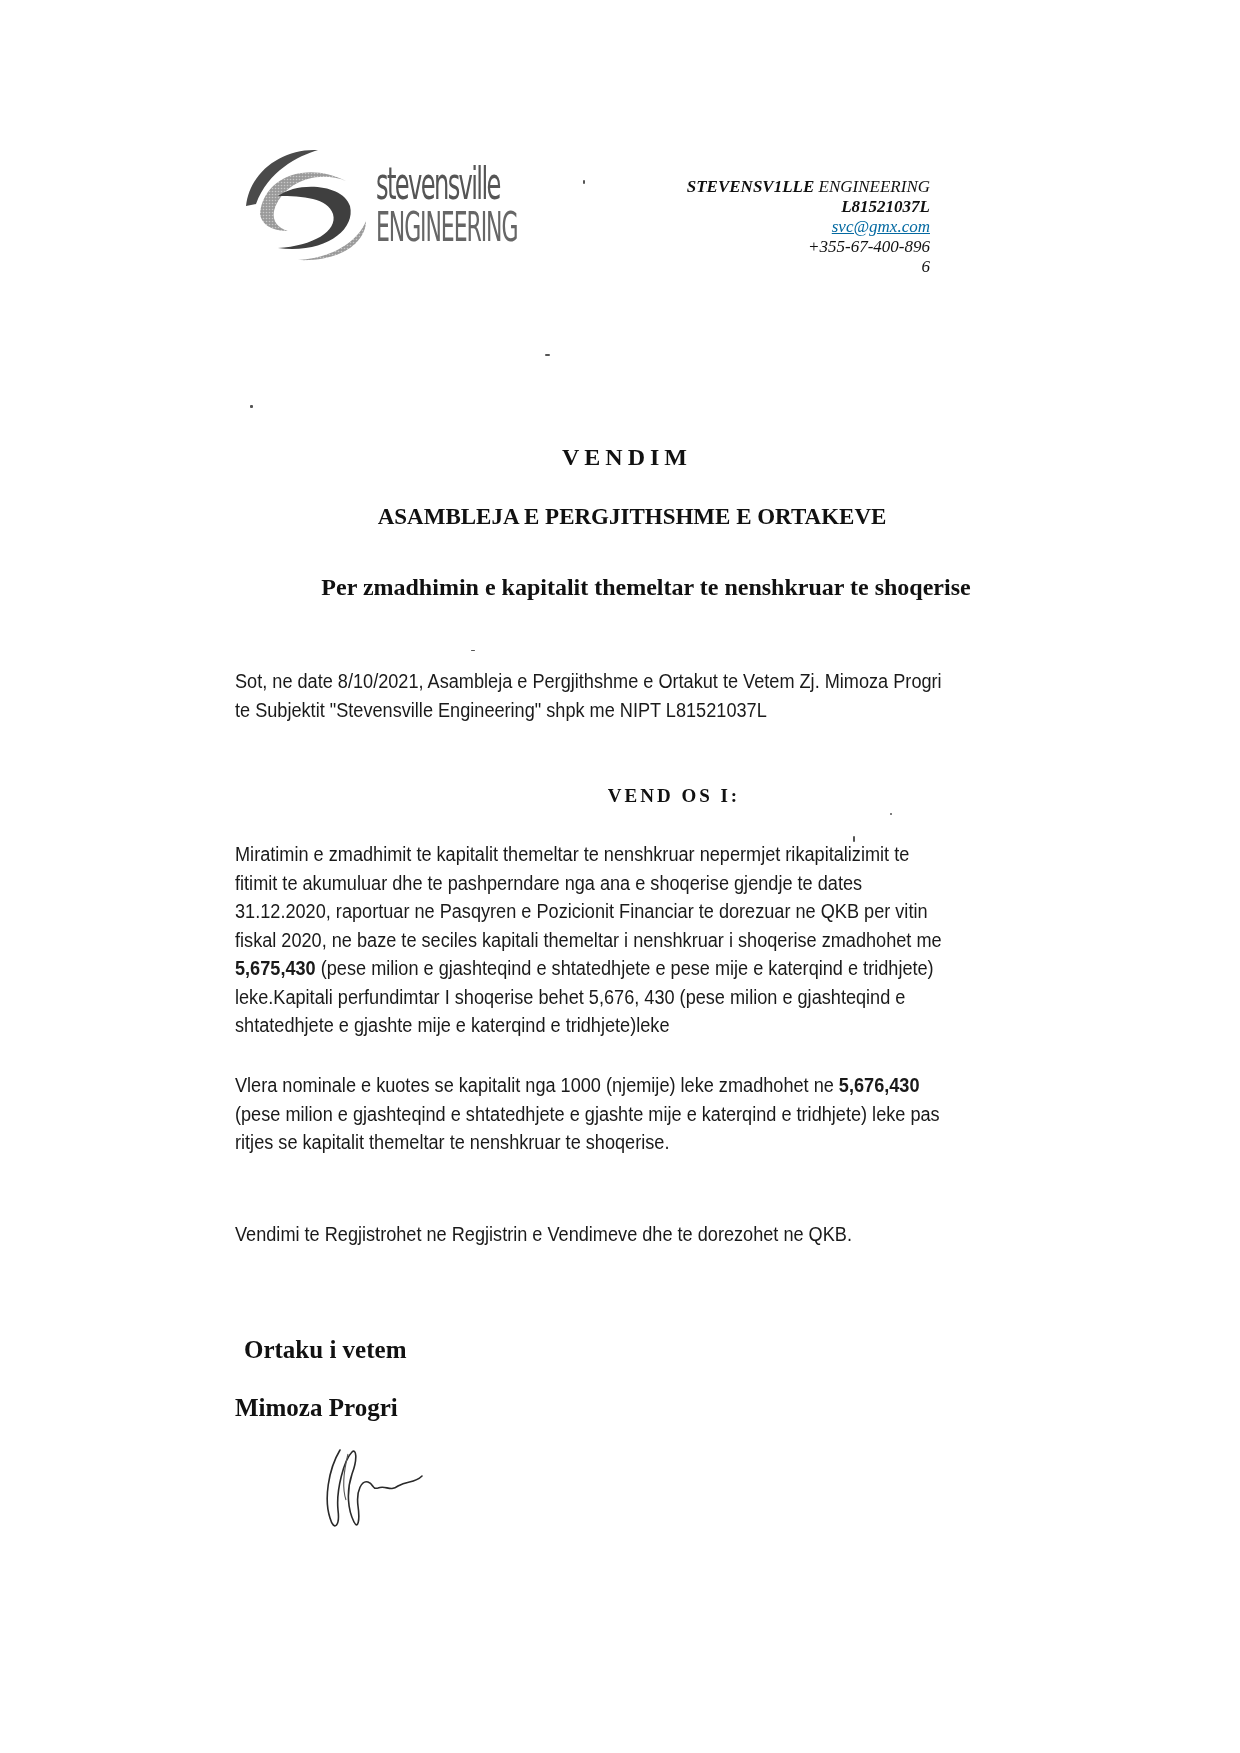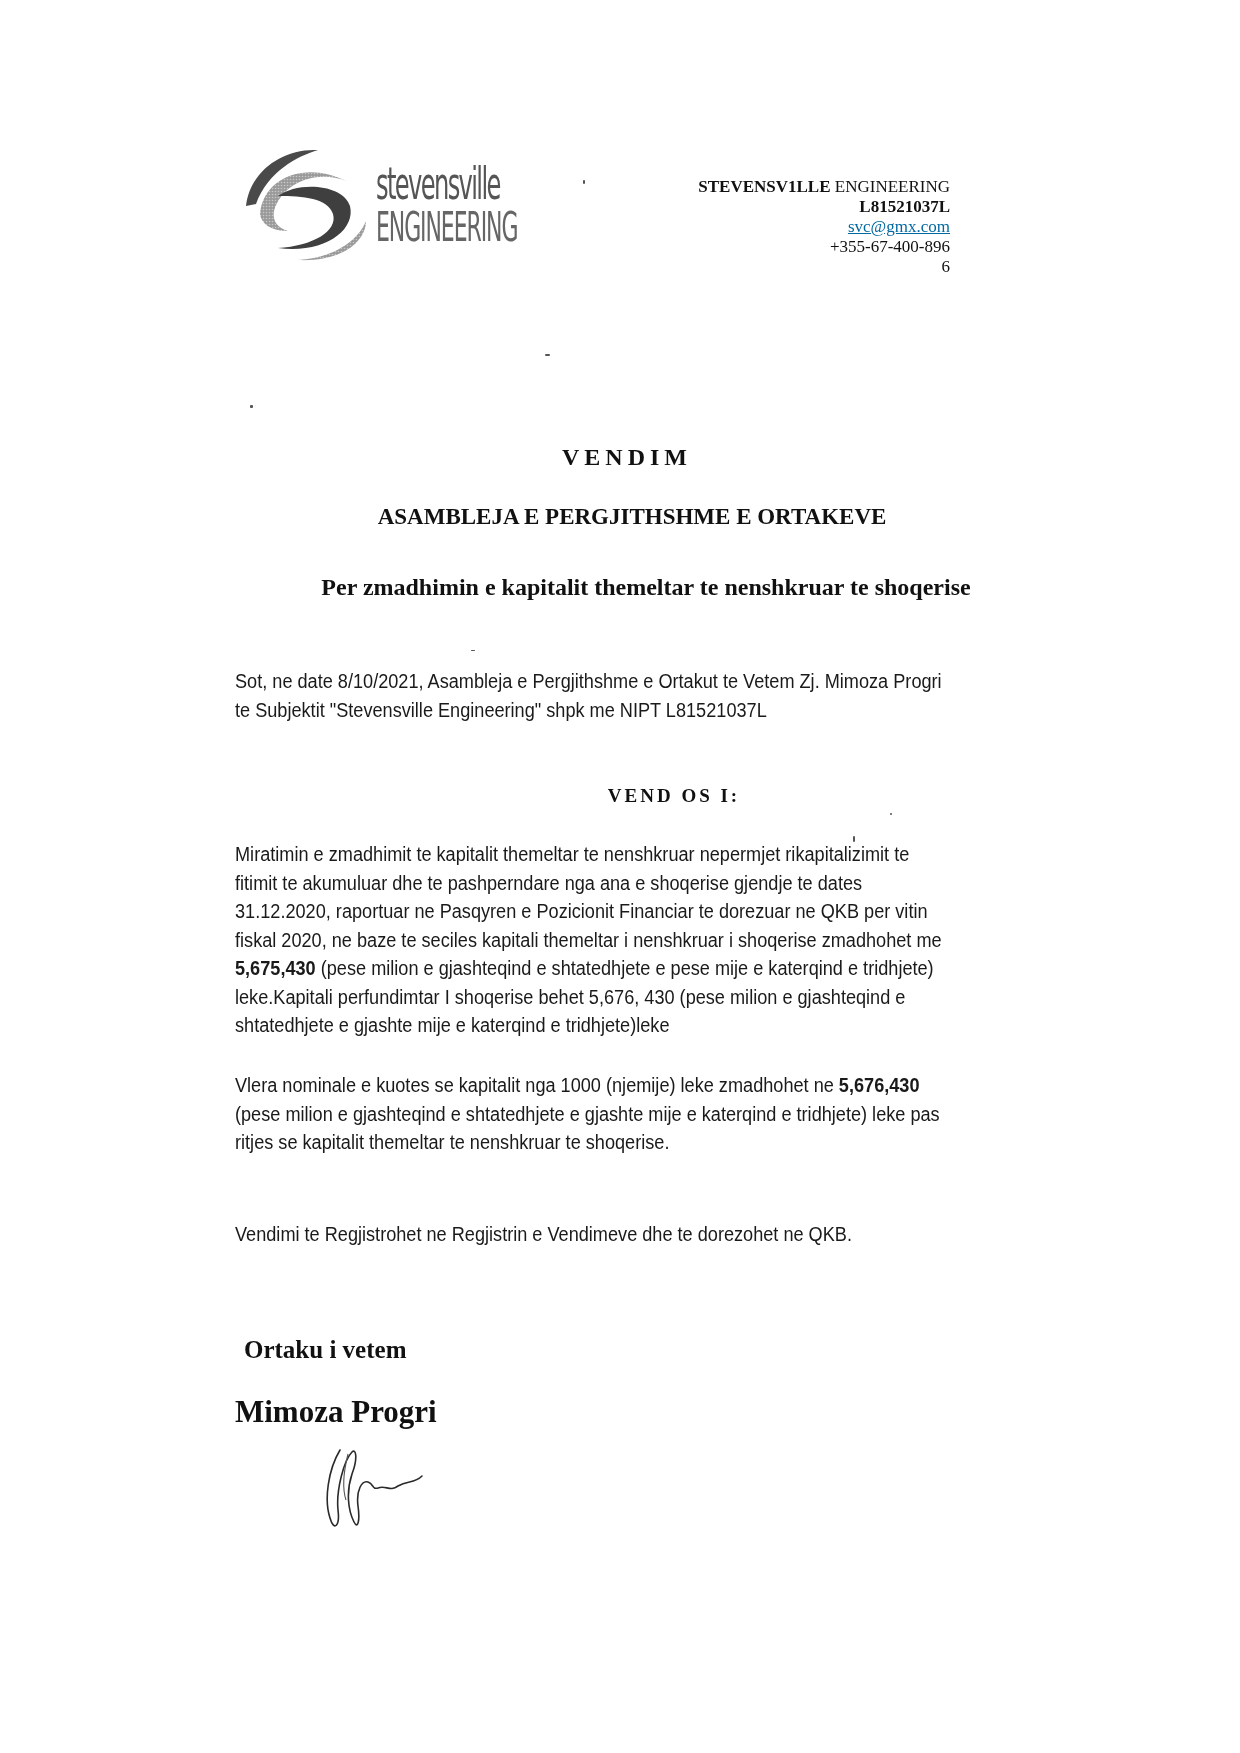--- a/index.html
+++ b/index.html
@@ -14,21 +14,20 @@
       overflow: hidden;
       font-family: "Liberation Serif", "DejaVu Serif", serif;
       color: #111111;
     }
     .page {
       position: absolute;
       left: 0; top: 0;
       width: 1072px;
       height: 1753px;
       background: #ffffff;
-      padding-left: 20px;
     }
     
     .logo {
       position: absolute;
       left: 238px;
       top: 136px;
       width: 300px;
       height: 140px;
     }
     .logo svg { position: absolute; left: 0; top: 0; }
@@ -59,21 +58,21 @@
     }
     
     .letterhead {
       position: absolute;
       right: 142px;
       top: 177px;
       text-align: right;
       font-size: 17px;
       line-height: 20px;
     }
-    .letterhead .line { display: block; }
+    .letterhead .line { display: block; font-style: italic; }
     .letterhead .bold { font-weight: bold; }
     .letterhead a {
       color: #0369a1;
       text-decoration: underline;
     }
     
     .title {
       position: absolute;
       left: 0;
       width: 1240px;
@@ -127,21 +126,21 @@
       position: absolute;
       left: 244px;
       top: 1336px;
       font-size: 25px;
       font-weight: bold;
     }
     .sig-name {
       position: absolute;
       left: 235px;
       top: 1394px;
-      font-size: 31px;
+      font-size: 25px;
       font-weight: bold;
     }
     .signature {
       position: absolute;
       left: 318px;
       top: 1440px;
     }
     
     .speck {
       position: absolute;

